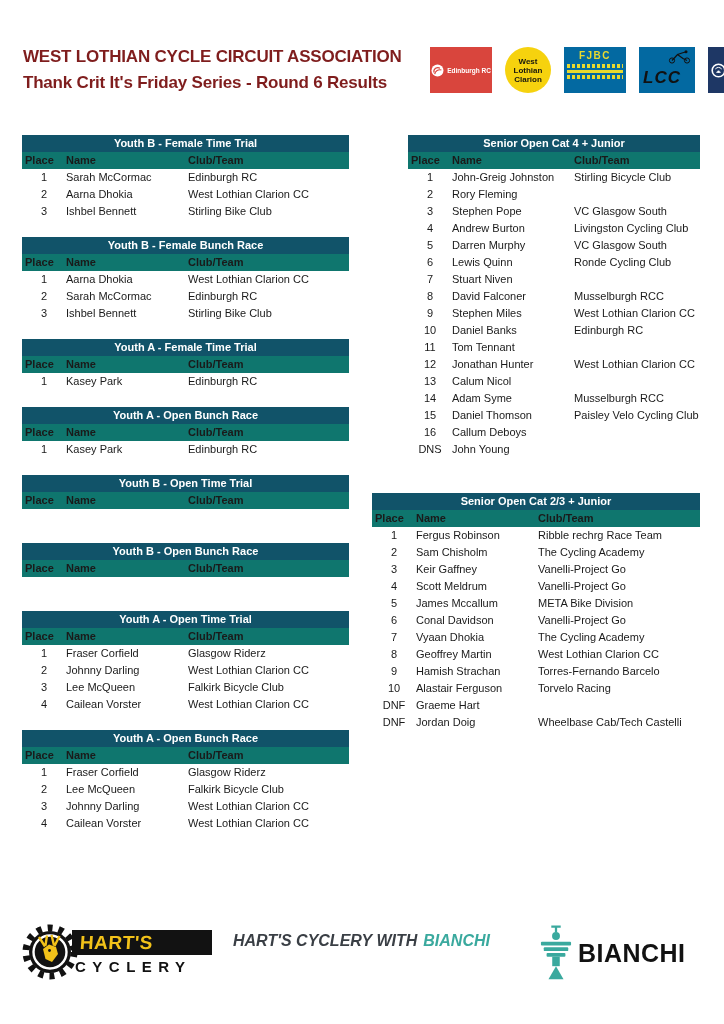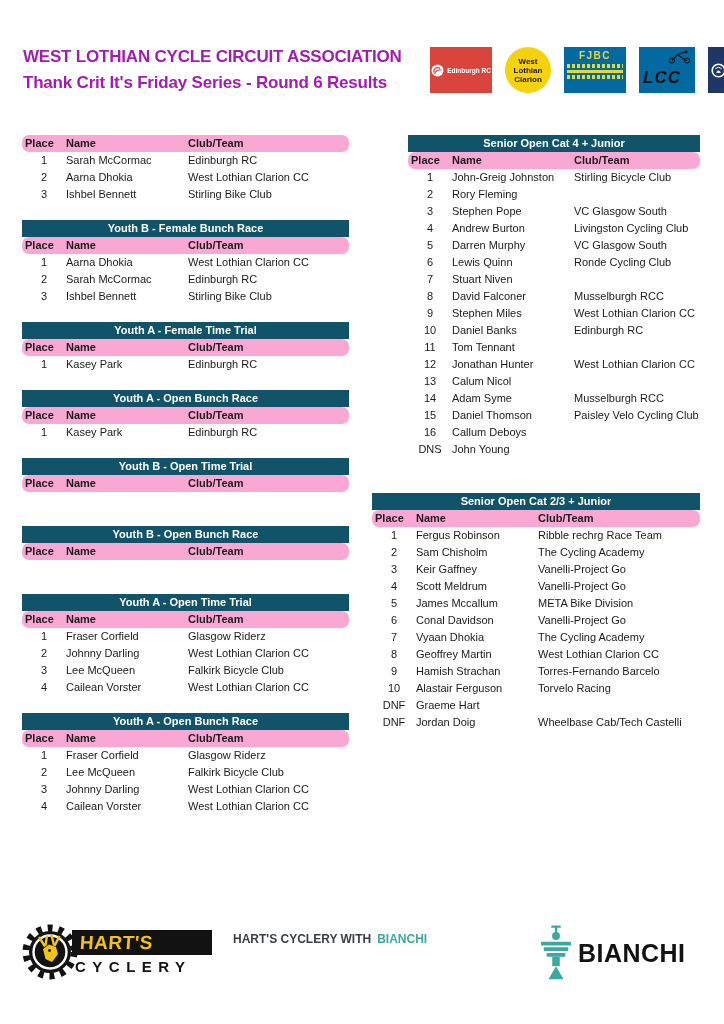--- a/index.html
+++ b/index.html
@@ -5,21 +5,21 @@
   * { margin:0; padding:0; box-sizing:border-box; }
   body { background:#fff; }
   .page {
     position:relative; width:724px; height:1024px; background:#ffffff;
     font-family:"Liberation Sans", sans-serif; color:#1a1a1a; overflow:hidden;
   }
 
   
   .title-block { position:absolute; left:23px; top:46px; }
   .title, .subtitle {
-    font-size:17px; font-weight:bold; letter-spacing:-0.2px; color:#a21caf; line-height:22px;
+    font-size:17px; font-weight:bold; letter-spacing:-0.2px; color:#7f1d1d; line-height:22px;
   }
   .subtitle { margin-top:4px; }
 
   .logos { position:absolute; left:403px; top:47px; height:46px; display:flex; align-items:center; gap:13px;margin-left:27px; }
   .logo { height:46px; display:flex; align-items:center; justify-content:center; overflow:hidden; }
   .logo-edinburgh { width:62px; background:#d9453d; gap:3px; }
   .edi-text { color:#fff; font-size:6.5px; font-weight:bold; white-space:nowrap; }
   .logo-clarion { width:46px; height:46px; border-radius:50%; background:#f6d20e; flex-direction:column; }
   .clarion-line { color:#15150f; font-size:8px; font-weight:800; line-height:9px; text-align:center; }
   .logo-fjbc { width:62px; background:#0369a1; flex-direction:column; justify-content:flex-start; padding-top:3px; }
@@ -38,38 +38,38 @@
   .col-left  { left:22px;  width:327px; }
   .col-right { left:372px; width:328px; }
 
   .tbl { margin-bottom:17px; }
   .col-right .tbl:first-child { margin-bottom:35px;margin-left:36px; }
   .tbl-title {
     background:#115369; color:#ffffff; font-weight:bold; font-size:11px;
     text-align:center; height:17px; line-height:17px;
   }
   .row { display:grid; grid-template-columns:44px 122px 1fr; height:17px; line-height:17px; font-size:11px; }
-  .tbl-head { background:#f9a8d4; font-weight:bold;border-radius:7px; }
+  .tbl-head { background:#0f766e; font-weight:bold; }
   .c { overflow:hidden; white-space:nowrap; }
   .c0 { padding-left:3px; }
   .row .place { text-align:center; padding-left:0; }
   .empty-row { height:17px; }
 
   
   .footer { position:absolute; left:0; top:922px; width:724px; height:72px; }
   .harts { position:absolute; left:22px; top:0; width:195px; height:62px; }
   .gear { position:absolute; left:0; top:2px; }
   .harts-bar {
     position:absolute; left:50px; top:8px; width:140px; height:25px; background:#121212;
     display:flex; align-items:center; padding-left:8px;
   }
   .harts-line1 { color:#f2c219; font-size:19px; font-weight:800; letter-spacing:0.5px; transform:skewX(-4deg); }
   .harts-line2 { position:absolute; left:53px; top:36px; font-size:15px; font-weight:600; letter-spacing:6.5px; color:#121212; }
   .tagline { position:absolute; left:233px; top:10px; }
-  .tag1 { font-size:12px; font-weight:800; color:#3a3f45; white-space:nowrap; }
+  .tag1 { font-size:16px; font-weight:800; font-style:italic; color:#3a3f45; white-space:nowrap; }
   .tag1 .brand { color:#3aa99e; margin-left:6px; }
   .tag2 { font-size:16.5px; color:#454a50; margin-top:3px; white-space:nowrap; }
   .bianchi { position:absolute; left:540px; top:2px; display:flex; align-items:center; gap:6px; }
   .bianchi-word { font-size:26px; font-weight:800; letter-spacing:0.5px; color:#121212; transform:scaleX(0.96); transform-origin:left; }
 </style>
 </head>
 <body>
 
 <div class="page">
 
@@ -116,20 +116,21 @@
       </svg>
       <span class="stirling-text">
         <span>STIRLING</span><br>
         <span>BIKE CLUB</span>
       </span>
     </div>
   </div>
 
   <div class="col col-left">
       <div class="tbl">
+        <div class="tbl-title">Youth B - Female Time Trial</div>
         <div class="row tbl-head">
           <div class="c c0">Place</div>
           <div class="c c1">Name</div>
           <div class="c c2">Club/Team</div>
         </div>
         <div class="row">
           <div class="c c0 place">1</div>
           <div class="c c1">Sarah McCormac</div>
           <div class="c c2">Edinburgh RC</div>
         </div>

